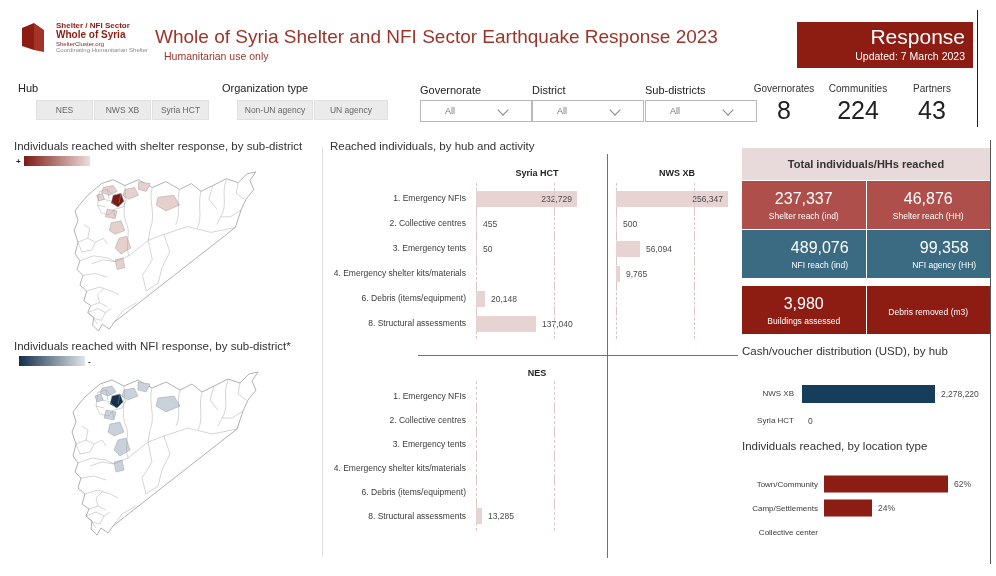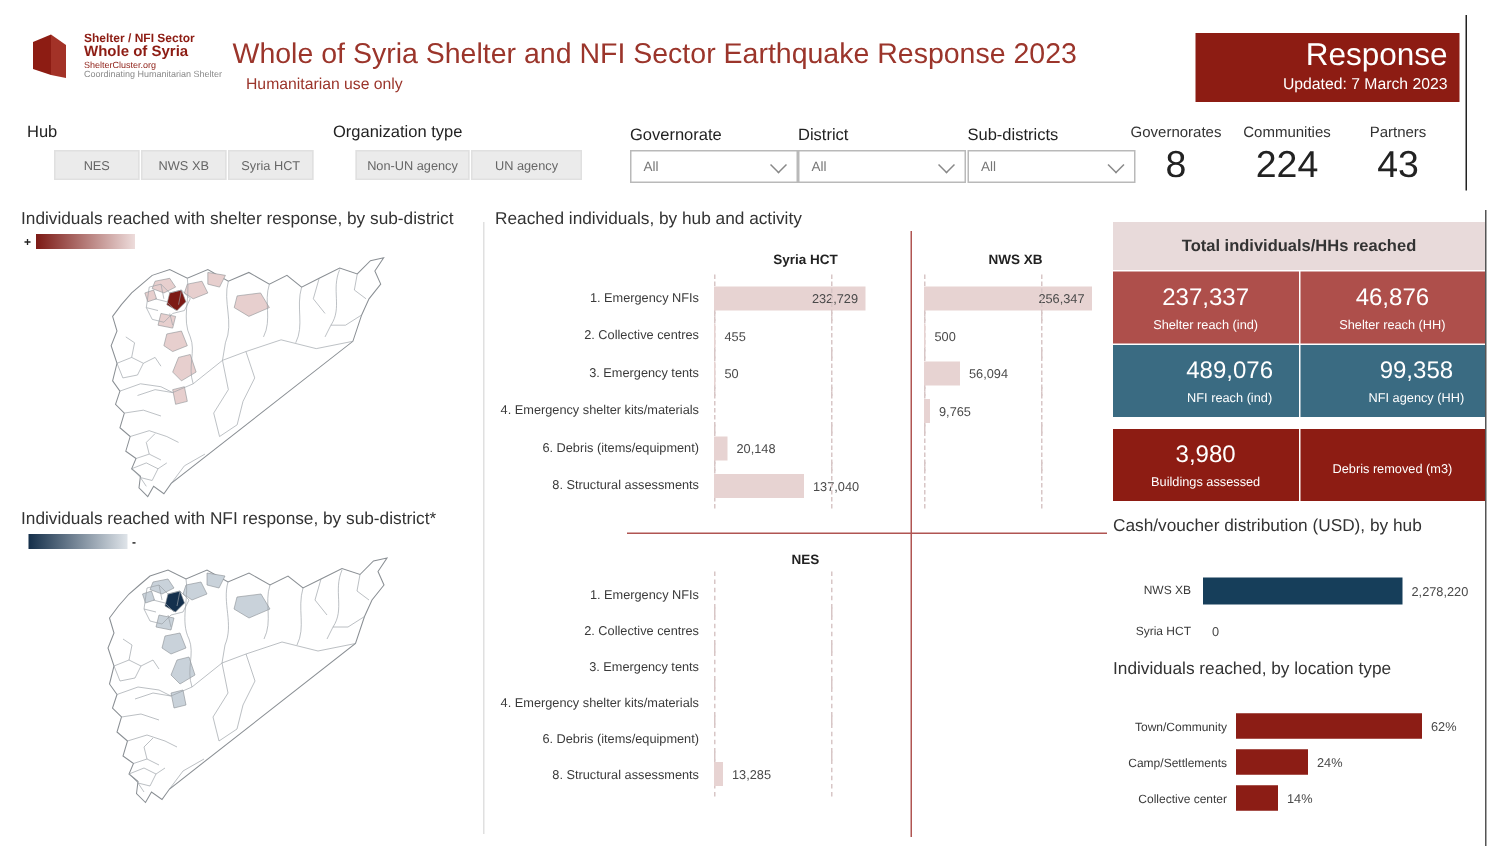--- a/index.html
+++ b/index.html
@@ -19,21 +19,21 @@
   .resp-big{font-size:21px;line-height:26px;}
   .resp-upd{font-size:10.5px;}
   .edge-line-top{position:absolute;left:977px;top:10px;width:1px;height:117px;background:#222;}
   .edge-line-main{position:absolute;left:990px;top:140px;width:1px;height:424px;background:#555;}
   
   .flabel{position:absolute;font-size:11px;color:#222;}
   .btn-row{position:absolute;display:flex;gap:1px;}
   .fbtn{background:#ebebeb;border:1px solid #e0e0e0;color:#666;font-size:8.5px;
         height:20px;display:flex;align-items:center;justify-content:center;box-sizing:border-box;}
   .dd{position:absolute;width:112px;height:22px;border:1px solid #b9b9b9;background:#fff;
-      display:flex;align-items:center;justify-content:space-between;padding:0 8px;box-sizing:border-box;}
+      display:flex;align-items:center;justify-content:space-between;padding:0 24px;box-sizing:border-box;}
   .dd-val{font-size:9px;color:#777;}
   .chev{width:7px;height:7px;border-right:1px solid #888;border-bottom:1px solid #888;
         transform:rotate(45deg);margin-top:-3px;}
   .stat{position:absolute;width:72px;text-align:center;}
   .stat-label{font-size:10px;color:#333;}
   .stat-val{font-size:25px;color:#222;margin-top:2px;}
   
   .sec-title{font-size:11.5px;color:#333;}
   .vsep{position:absolute;left:322px;top:148px;width:1px;height:408px;background:#e0e0e0;}
   
@@ -420,21 +420,17 @@
           <div class="cashlab">Camp/Settlements</div>
           <div></div>
           <div class="cashtrack" style="grid-column: 3;">
             <div class="locbar" style="width: 48px;"></div>
             <span class="bval" style="left: 54px;">24%</span>
           </div>
         </div>
         <div class="locrow">
           <div class="cashlab">Collective center</div>
           <div></div>
-          <div class="cashtrack" style="grid-column: 3;">
-            <div class="locbar" style="width: 28px;"></div>
-            <span class="bval" style="left: 34px;">14%</span>
-          </div>
         </div>
       </div>
   </div>
 
 </div>
 
 </body></html>

